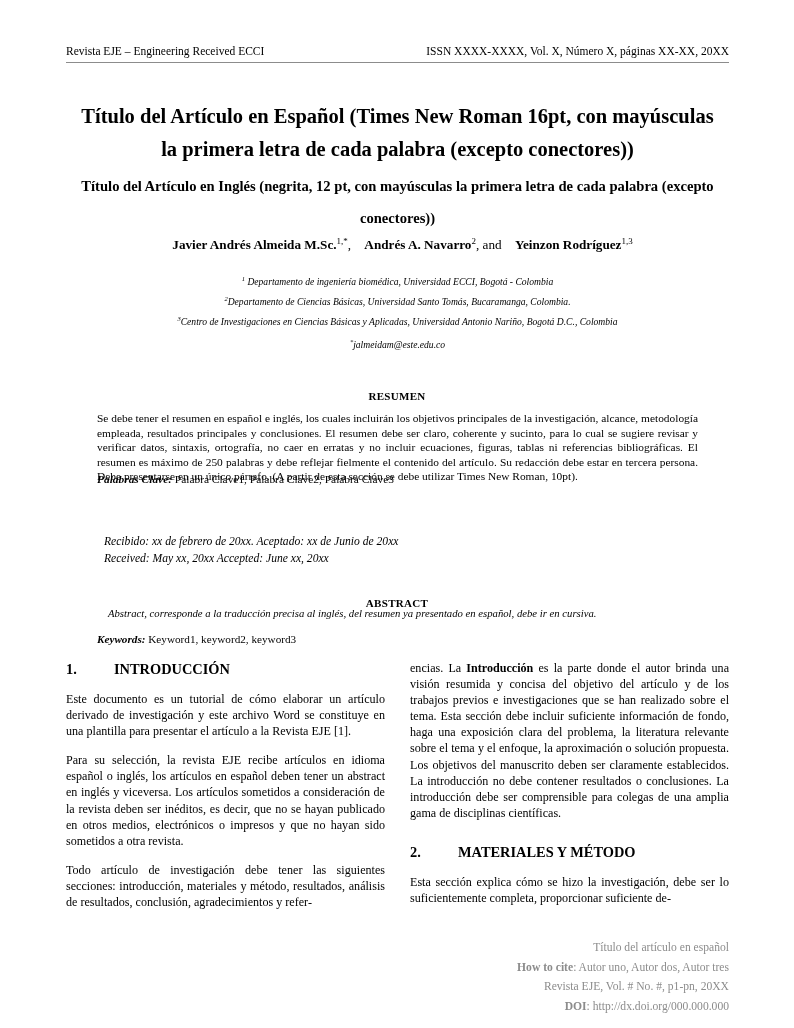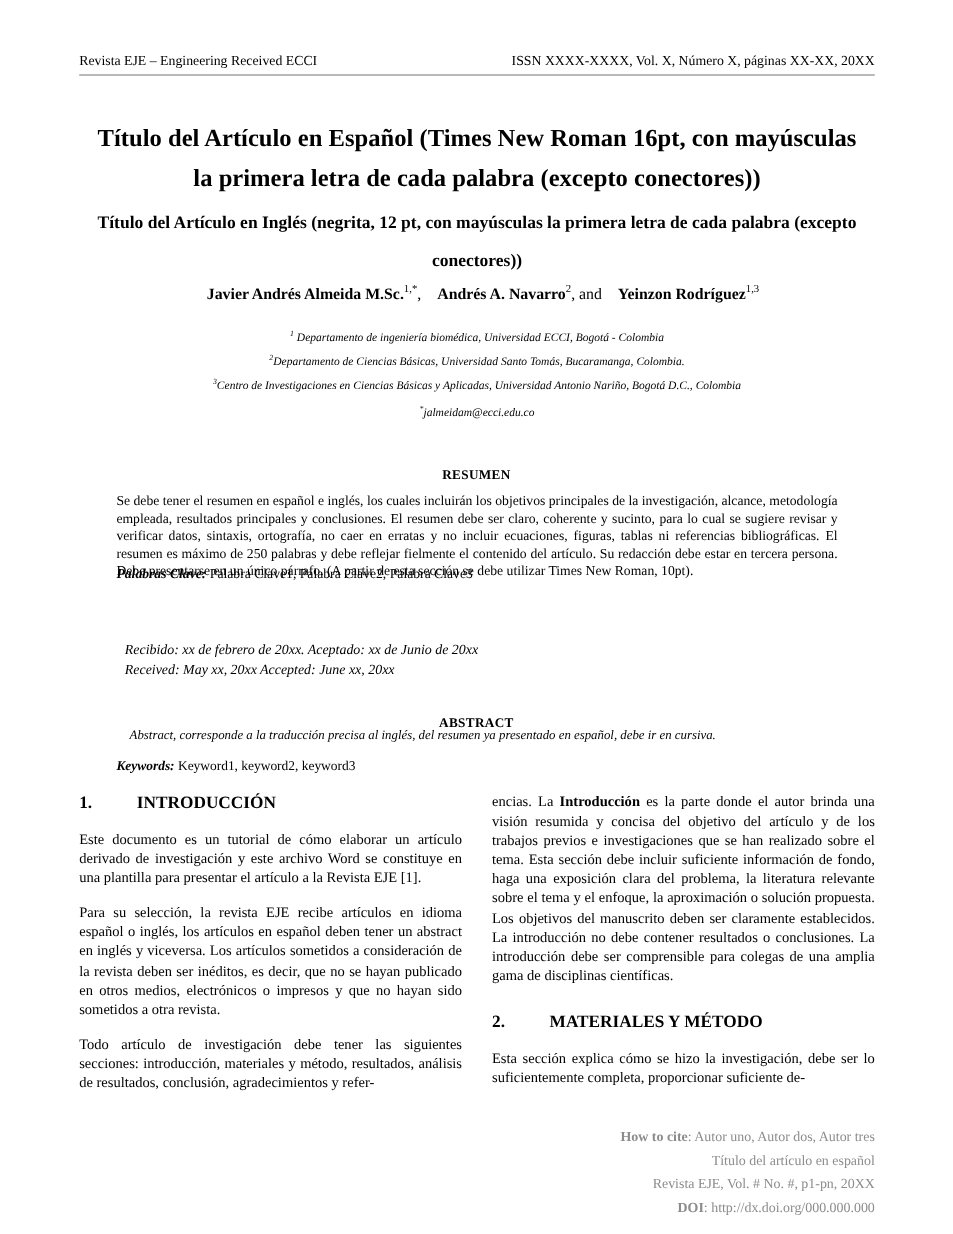--- a/index.html
+++ b/index.html
@@ -213,21 +213,21 @@
 
   <div class="authors">
     <b>Javier Andrés Almeida M.Sc.</b><sup>1,*</sup><span>, </span><b>Andrés A. Navarro</b><sup>2</sup><span>, and </span><b>Yeinzon Rodríguez</b><sup>1,3</sup>
   </div>
 
   <div class="affils">
     <div><sup>1</sup> <span>Departamento de ingeniería biomédica, Universidad ECCI, Bogotá - Colombia</span></div>
     <div><sup>2</sup><span>Departamento de Ciencias Básicas, Universidad Santo Tomás, Bucaramanga, Colombia.</span></div>
     <div><sup>3</sup><span>Centro de Investigaciones en Ciencias Básicas y Aplicadas, Universidad Antonio Nariño, Bogotá D.C., Colombia</span></div>
   </div>
-  <div class="email"><sup>*</sup><span>jalmeidam@ecci.edu.co</span></div>
+  <div class="email"><sup>*</sup><span>jalmeidam@este.edu.co</span></div>
 
   <div class="sec-label resumen-label">RESUMEN</div>
   <div class="resumen-body">Se debe tener el resumen en español e inglés, los cuales incluirán los objetivos principales de la investigación, alcance, metodología empleada, resultados principales y conclusiones. El resumen debe ser claro, coherente y sucinto, para lo cual se sugiere revisar y verificar datos, sintaxis, ortografía, no caer en erratas y no incluir ecuaciones, figuras, tablas ni referencias bibliográficas. El resumen es máximo de 250 palabras y debe reflejar fielmente el contenido del artículo. Su redacción debe estar en tercera persona. Debe presentarse en un único párrafo. (A partir de esta sección se debe utilizar Times New Roman, 10pt).</div>
   <div class="palabras"><i>Palabras Clave:</i><span> Palabra Clave1, Palabra Clave2, Palabra Clave3</span></div>
 
   <div class="dates">
     <div>Recibido: xx de febrero de 20xx. Aceptado: xx de Junio de 20xx</div>
     <div>Received: May xx, 20xx Accepted: June xx, 20xx</div>
   </div>
 
@@ -248,19 +248,19 @@
   <div class="col col-right">
     <p><span>encias. La </span><b>Introducción</b><span> es la parte donde el autor brinda una visión resumida y concisa del objetivo del artículo y de los trabajos previos e investigaciones que se han realizado sobre el tema. Esta sección debe incluir suficiente información de fondo, haga una exposición clara del problema, la literatura relevante sobre el tema y el enfoque, la aproximación o solución propuesta. Los objetivos del manuscrito deben ser claramente establecidos. La introducción no debe contener resultados o conclusiones. La introducción debe ser comprensible para colegas de una amplia gama de disciplinas científicas.</span></p>
     <div class="sec-head spaced">
       <span class="num">2.</span>
       <span>MATERIALES Y MÉTODO</span>
     </div>
     <p>Esta sección explica cómo se hizo la investigación, debe ser lo suficientemente completa, proporcionar suficiente de-</p>
   </div>
 
   <div class="howto">
+    <div>Título del artículo en español</div>
     <div><b>How to cite</b><span>: Autor uno, Autor dos, Autor tres</span></div>
-    <div>Título del artículo en español</div>
     <div>Revista EJE, Vol. # No. #, p1-pn, 20XX</div>
     <div><b>DOI</b><span>: http://dx.doi.org/000.000.000</span></div>
   </div>
 
 </div>
 
 </body></html>

